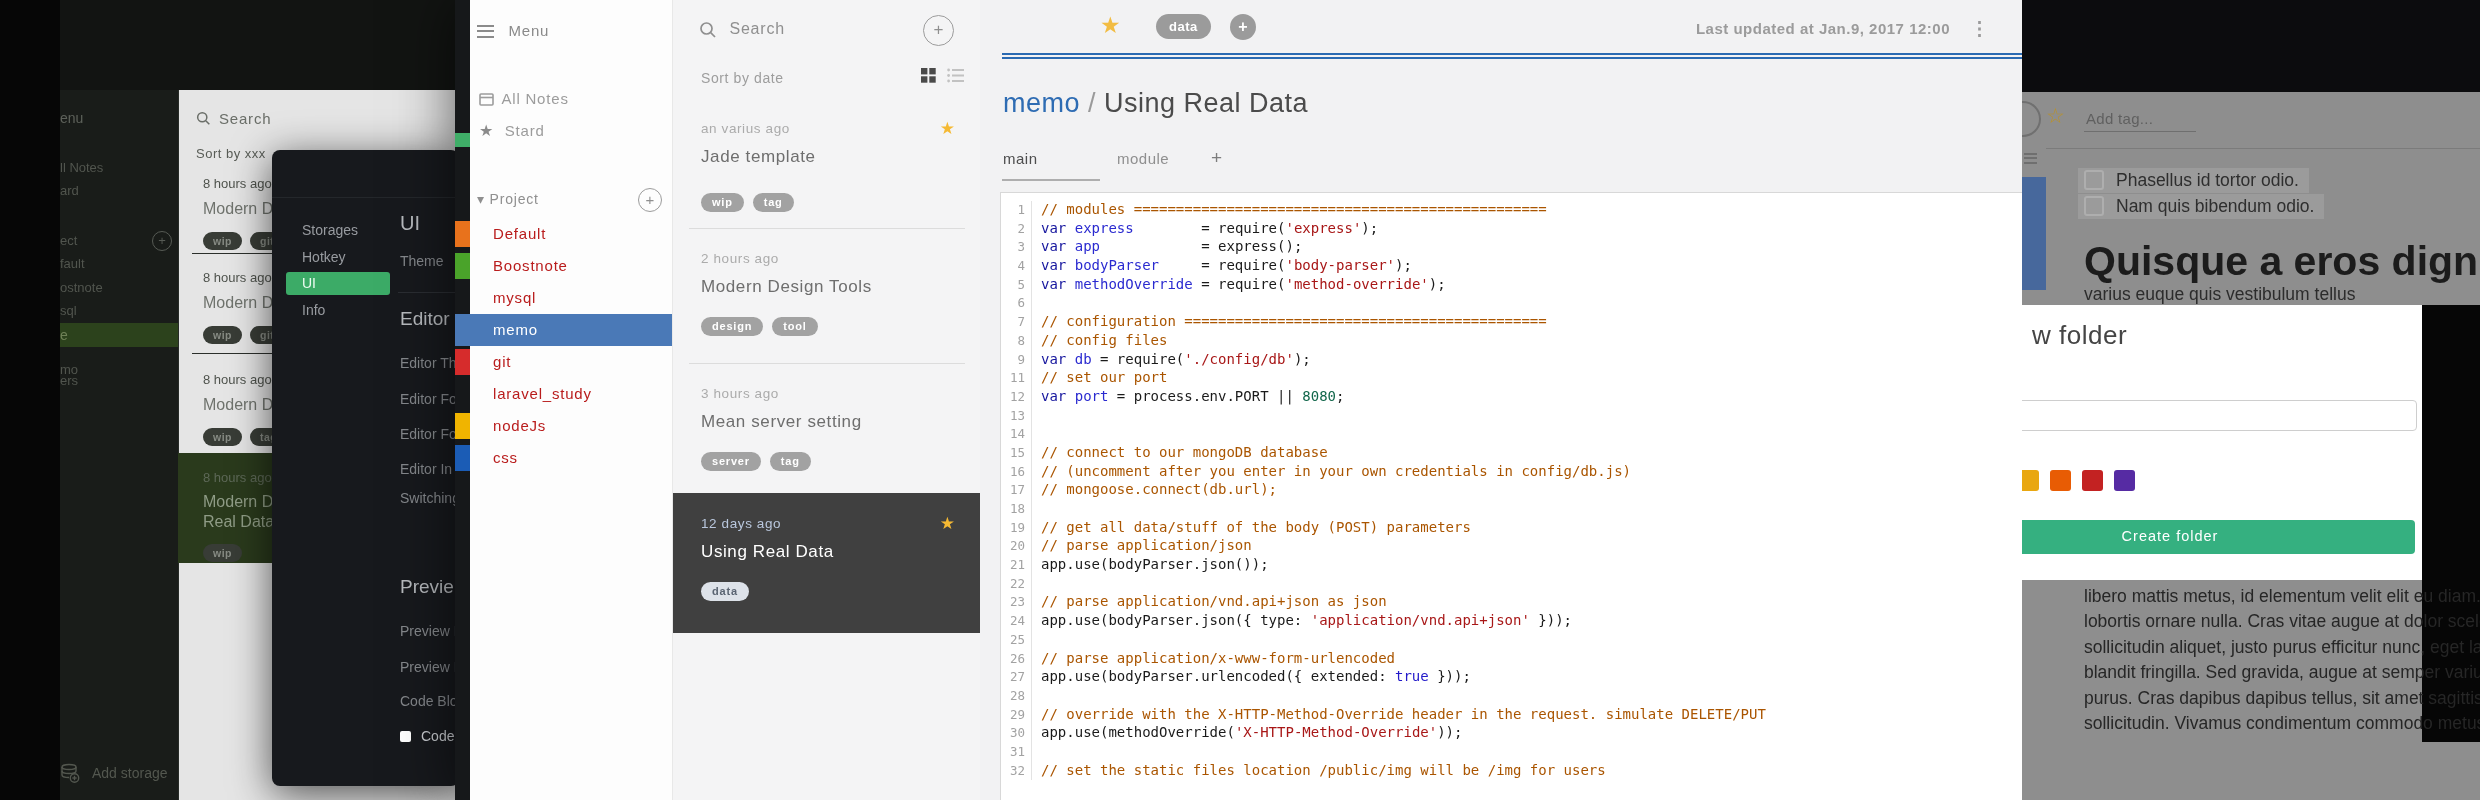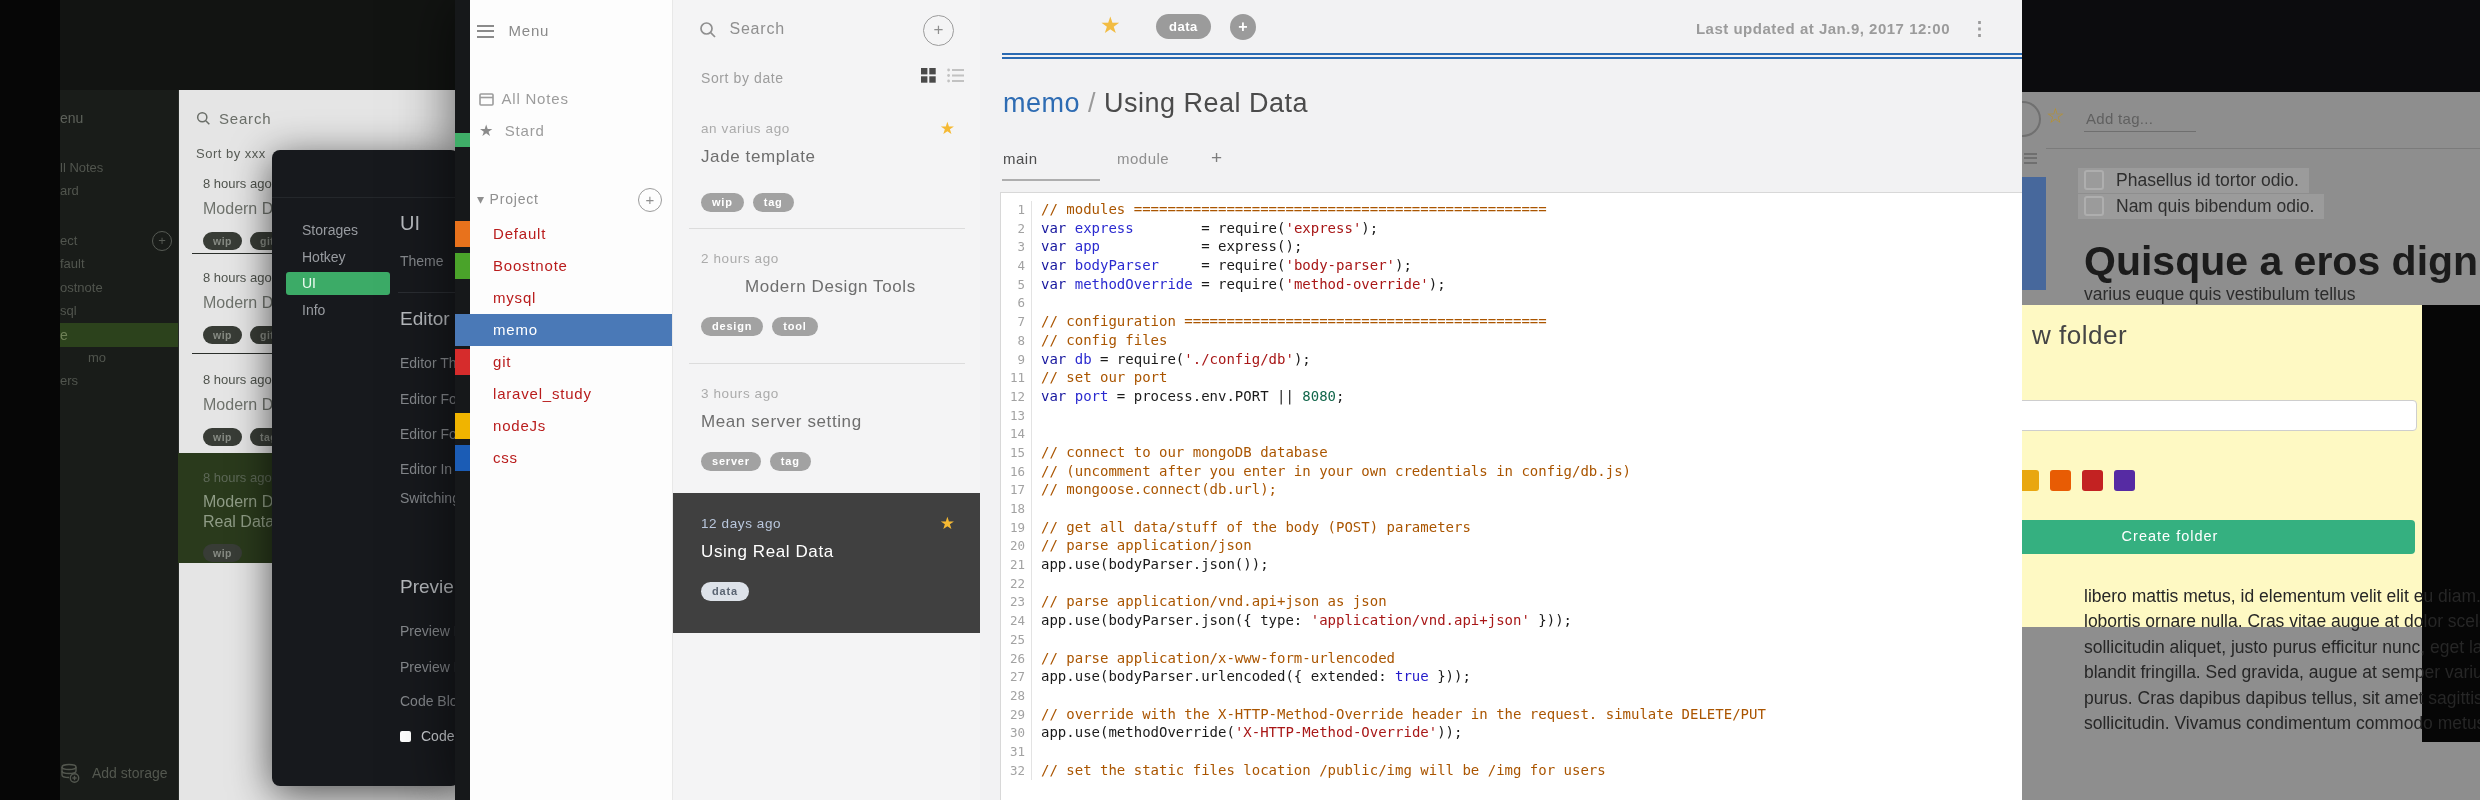--- a/index.html
+++ b/index.html
@@ -115,21 +115,21 @@
   #rw-tag-underline{height:1px;background:#6f6f6f;}
   #rw-divider{height:1px;background:#7b7b7b;}
   .rw-checkrow{position:absolute;left:56px;background:#9b9b9b;padding:2px 10px 2px 6px;white-space:nowrap;}
   .rw-checkbox{display:inline-block;width:16px;height:16px;border:2px solid #aeaeae;border-radius:3px;
                vertical-align:-4px;margin-right:12px;}
   .rw-checklabel{color:#2e2e2e;font-size:17.5px;}
   #rw-heading{color:#1c1c1c;font-size:41px;font-weight:bold;white-space:nowrap;}
   #rw-topline{color:#2c2c2c;font-size:17.5px;white-space:nowrap;}
   .rw-para{color:#262626;font-size:17.5px;line-height:25.4px;white-space:nowrap;}
   
-  #rw-modal{left:-30px;top:305px;width:452px;height:322px;background:#fef9c3;border-radius:6px;}
+  #rw-modal{left:-30px;top:305px;width:452px;height:275px;background:#ffffff;border-radius:6px;}
   #modal-title{position:absolute;left:40px;top:15px;color:#454545;font-size:26px;letter-spacing:.5px;white-space:nowrap;}
   #modal-close{position:absolute;left:430px;top:9px;color:#4a4a4a;font-size:22px;font-weight:bold;}
   #modal-esc{position:absolute;left:431px;top:40px;color:#8a8a8a;font-size:11px;letter-spacing:1px;}
   #modal-input{position:absolute;left:18px;top:95px;width:405px;height:29px;border:1px solid #cecece;
                border-radius:4px;background:#fff;}
   #modal-swatches{position:absolute;left:26px;top:165px;white-space:nowrap;}
   .swatch{display:inline-block;width:21px;height:21px;border-radius:3px;margin-right:11px;}
   #modal-btn{position:absolute;left:0;top:215px;width:423px;height:34px;background:#35b080;border-radius:4px;}
   #modal-btn span{position:absolute;left:108px;top:8px;width:140px;text-align:center;color:#fff;
                   font-size:14.5px;letter-spacing:1px;}
@@ -149,21 +149,21 @@
         <div class="dk-row dk-dim" style="top: 160px;">ll Notes</div>
         <div class="dk-row dk-dim" style="top: 183px;">ard</div>
         <div class="dk-row dk-dim" style="top: 233px;">ect</div>
         <div class="dk-plus" style="left: 92px; top: 231px;">+</div>
         <div class="dk-row dk-dim" style="top: 256px;">fault</div>
         <div class="dk-row dk-dim" style="top: 280px;">ostnote</div>
         <div class="dk-row dk-dim" style="top: 303px;">sql</div>
         <div class="dk-green-row" style="top: 323px;">
           <span style="position: absolute; left: 0px; top: 4px; color: rgb(111, 129, 87); font-size: 14px;">e</span>
         </div>
-        <div class="dk-row dk-dim" style="top: 350px; padding-left: 28px;">mo</div>
+        <div class="dk-row dk-dim" style="top: 362px;">mo</div>
         <div class="dk-row dk-dim" style="top: 373px;">ers</div>
         <div class="dk-row" style="top: 762px;"><svg class="icn" width="22" height="22" viewBox="0 0 22 22">
             <ellipse cx="9" cy="5" rx="7" ry="2.5" fill="none" stroke="#53574f" stroke-width="1.4"></ellipse>
             <path d="M2 5v4c0 1.4 3.1 2.5 7 2.5s7-1.1 7-2.5V5" fill="none" stroke="#53574f" stroke-width="1.4"></path>
             <path d="M2 9v4c0 1.4 3.1 2.5 7 2.5" fill="none" stroke="#53574f" stroke-width="1.4"></path>
             <circle cx="14.5" cy="16" r="4.2" fill="none" stroke="#53574f" stroke-width="1.4"></circle>
             <line x1="14.5" y1="13.8" x2="14.5" y2="18.2" stroke="#53574f" stroke-width="1.4"></line>
             <line x1="12.3" y1="16" x2="16.7" y2="16" stroke="#53574f" stroke-width="1.4"></line>
           </svg><span style="margin-left:10px;color:#53574f;font-size:14px;vertical-align:middle;">Add storage</span></div>
       </div>
@@ -316,21 +316,21 @@
         </svg>
       <div id="lw-notes">
           <div class="note-item" style="top: 98px; height: 130px;">
             <div class="note-time" style="top: 23px;">an varius ago</div>
             <div class="note-star" style="top: 20px;">★</div>
             <div class="note-title" style="top: 49px;">Jade template</div>
             <div class="note-tags" style="top: 94px; text-align: center;"><span class="pill">wip</span><span class="pill">tag</span></div>
           </div>
           <div class="note-item" style="top: 228px; height: 135px;">
             <div class="note-time" style="top: 23px;">2 hours ago</div>
-            <div class="note-title" style="top: 49px; margin-left: 44px;">Modern Design Tools</div>
+            <div class="note-title" style="top: 49px;">Modern Design Tools</div>
             <div class="note-tags" style="top: 88px;"><span class="pill">design</span><span class="pill">tool</span></div>
           </div>
           <div class="nl-div" style="top: 228px;"></div>
           <div class="note-item" style="top: 363px; height: 130px;">
             <div class="note-time" style="top: 23px;">3 hours ago</div>
             <div class="note-title" style="top: 49px;">Mean server setting</div>
             <div class="note-tags" style="top: 88px;"><span class="pill">server</span><span class="pill">tag</span></div>
           </div>
           <div class="nl-div" style="top: 363px;"></div>
           <div class="note-item sel" style="top: 493px; height: 140px;">

